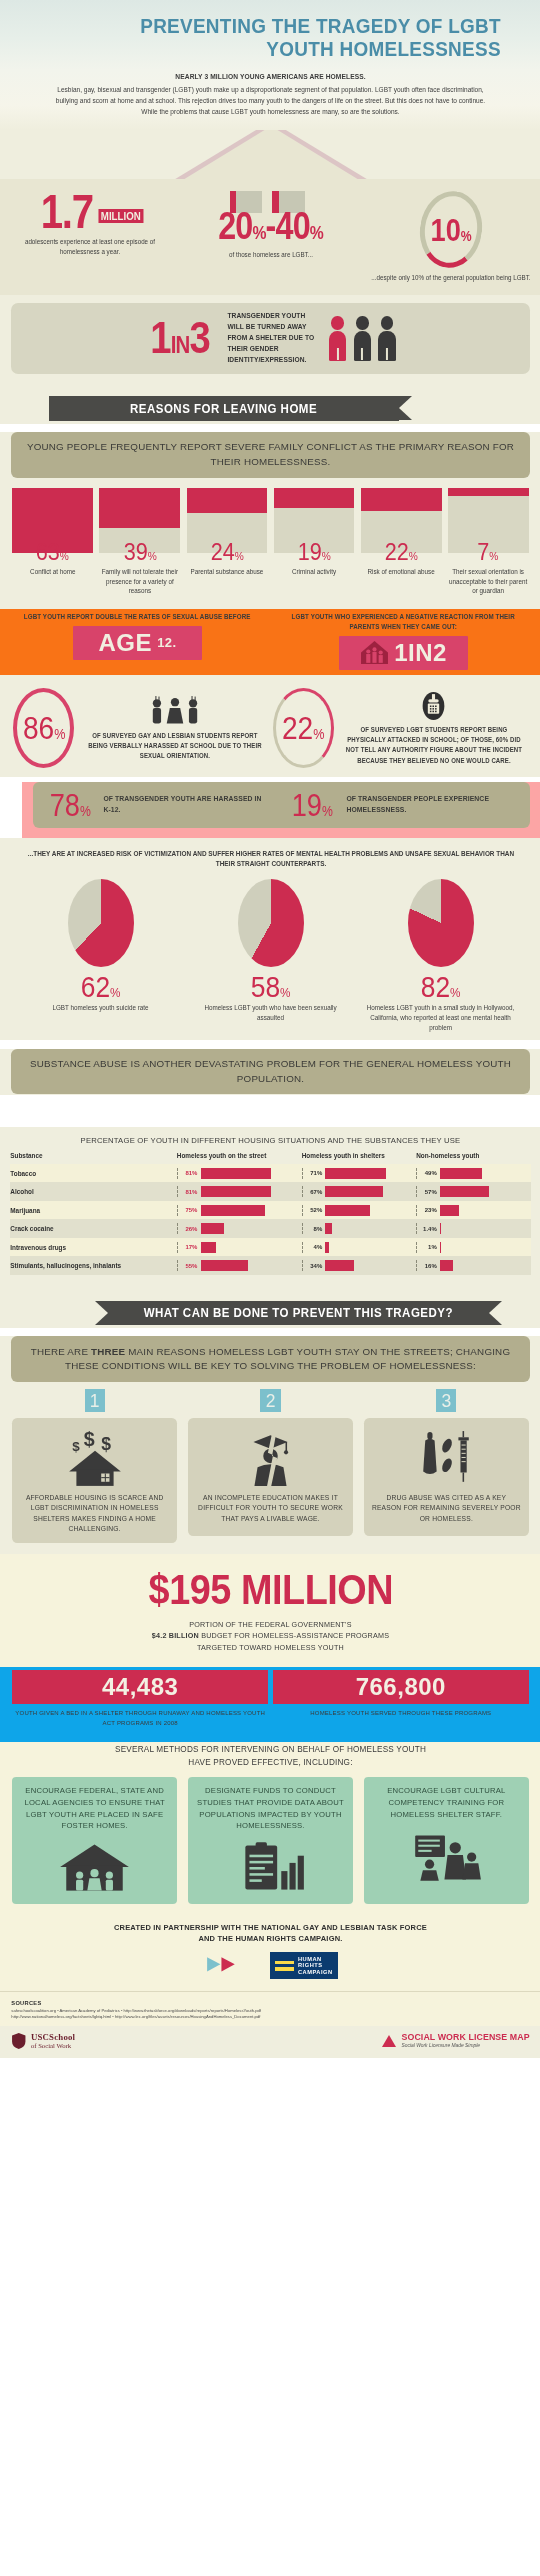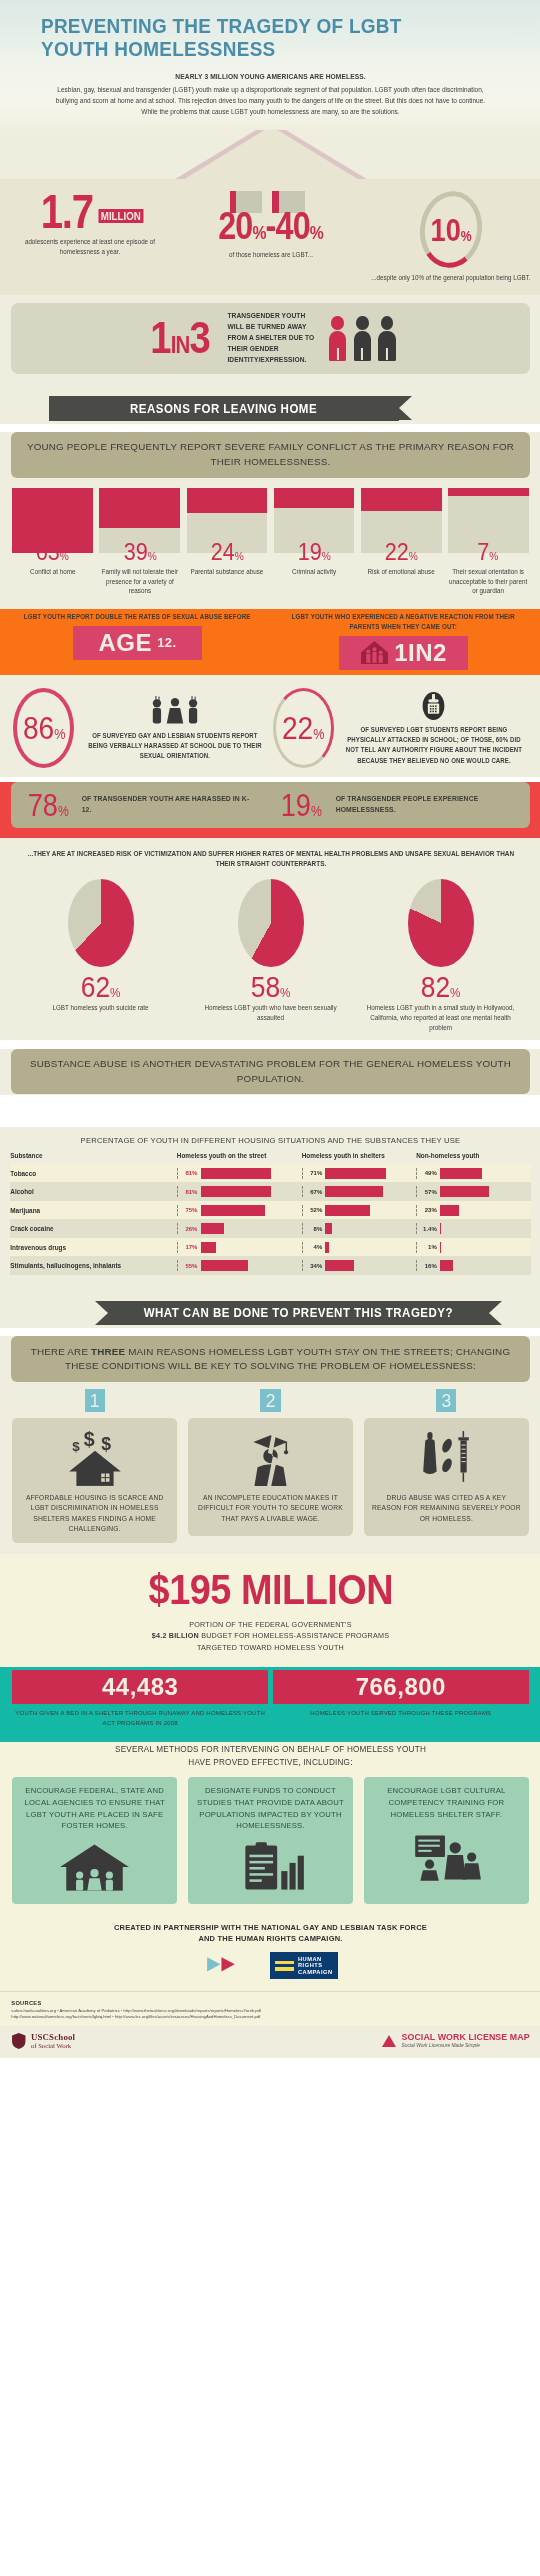--- a/index.html
+++ b/index.html
@@ -9,21 +9,21 @@
     background: #ffffff;
     color: #3b3b3b;
     -webkit-font-smoothing: antialiased;
   }
   .page { width: 541px; position: relative; overflow: hidden; }
 
   
   .header {
     background: linear-gradient(180deg,#dde8e4 0%, #e7efe9 55%, #f2f4ec 100%);
     padding: 14.4px 20.6px 9.3px 20.6px;
-    text-align: left;
+    text-align: right;
   }
   .title {
     font-family: "Liberation Sans Narrow","Liberation Sans",sans-serif;
     font-size: 20.6px;
     font-weight: bold;
     letter-spacing: 0.3px;
     color: #4a8da8;
     line-height: 1.12;
     transform: scaleX(0.92);
   }
@@ -284,21 +284,21 @@
   .million {
     font-family:"Liberation Sans Narrow","Liberation Sans",sans-serif;
     font-size: 42px; font-weight: bold; color: #cc2c50; line-height: 1; letter-spacing: -0.5px;
     transform: scaleX(0.9); display: inline-block;
   }
   .million-cap { font-size: 7.2px; line-height: 1.62; color: #3b3b3b; margin-top: 7.2px;
     font-family:"Liberation Sans Narrow","Liberation Sans",sans-serif; letter-spacing:0.2px;}
   .million-cap b { font-weight: bold; }
 
   
-  .bignums { background: #14b8a6; display: flex; padding: 3.1px 12.4px 14.4px 12.4px; gap: 5px; }
+  .bignums { background: #0ea5e9; display: flex; padding: 3.1px 12.4px 14.4px 12.4px; gap: 5px; }
   .bn { flex: 1; text-align: center; }
   .bn-box {
     background: #cc2c50; color: #f3f0e2;
     font-family:"Liberation Sans Narrow","Liberation Sans",sans-serif;
     font-size: 24px; font-weight: bold; padding: 3.1px 5.2px; letter-spacing: 0.5px;
   }
   .bn-cap { font-size: 6px; line-height: 1.55; color: #3b3b3b; margin-top: 5.2px;
     font-family:"Liberation Sans Narrow","Liberation Sans",sans-serif; letter-spacing:0.2px; }
 
   
@@ -541,21 +541,21 @@
                 <rect x="22" y="38" width="3" height="3"></rect>
                 <rect x="27" y="38" width="3" height="3"></rect>
               </g>
           </svg>
         </div>
         <div class="circ-txt">OF SURVEYED LGBT STUDENTS REPORT BEING PHYSICALLY ATTACKED IN SCHOOL; OF THOSE, 60% DID NOT TELL ANY AUTHORITY FIGURE ABOUT THE INCIDENT BECAUSE THEY BELIEVED NO ONE WOULD CARE.</div>
       </div>
     </div>
   </div>
 
-  <div style="background:#ef4444;padding-bottom:10.3px;">
+  <div style="background:#fca5a5;padding-bottom:10.3px;margin-left:22px;">
     <div class="transbar">
       <div class="tb-half">
         <span class="tb-num"><span>78</span><small>%</small></span>
         <span class="tb-txt">OF TRANSGENDER YOUTH ARE HARASSED IN K-12.</span>
       </div>
       <div class="tb-half">
         <span class="tb-num"><span>19</span><small>%</small></span>
         <span class="tb-txt">OF TRANSGENDER PEOPLE EXPERIENCE HOMELESSNESS.</span>
       </div>
     </div>

